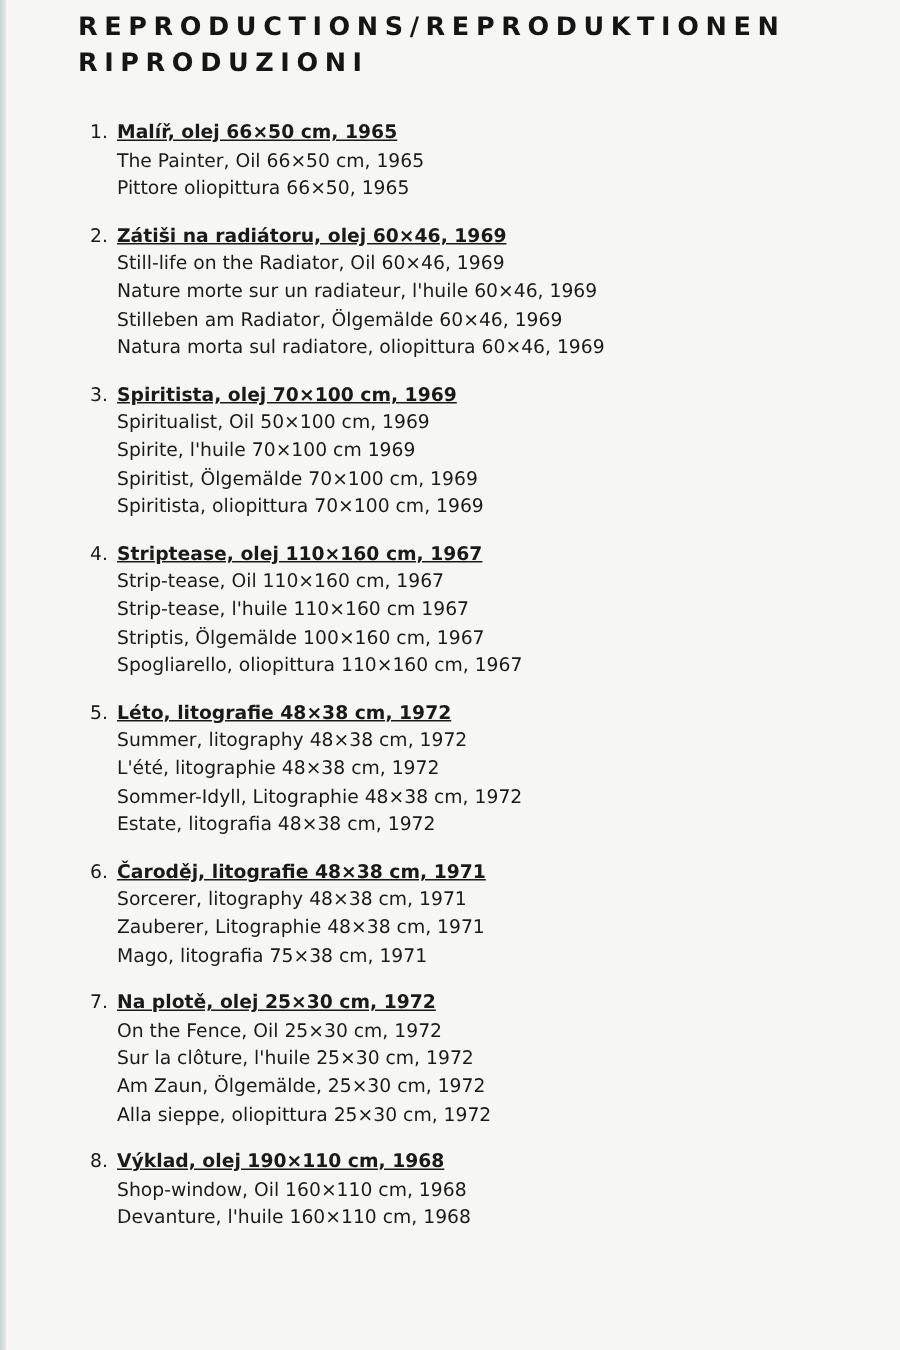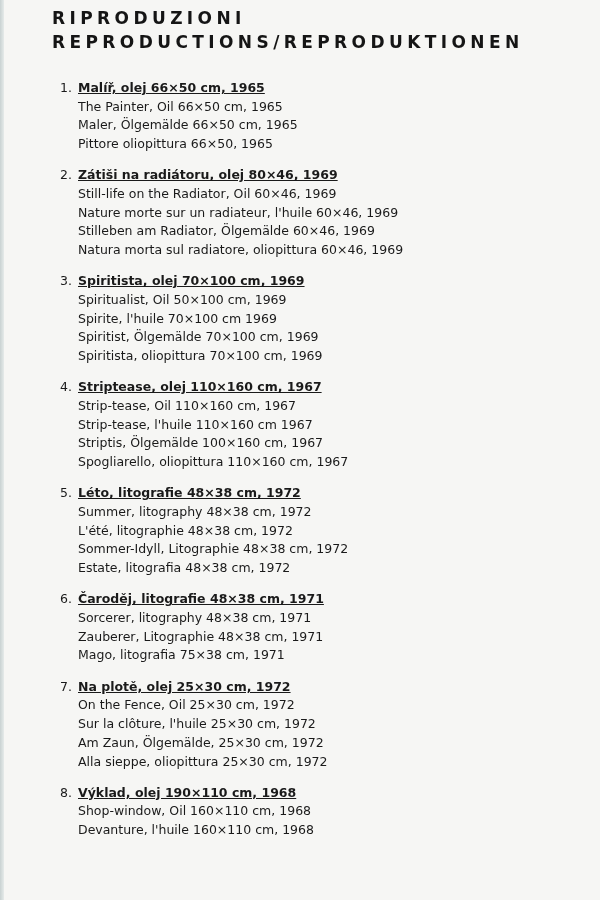--- a/index.html
+++ b/index.html
@@ -57,36 +57,35 @@
     white-space: nowrap;
   }
   .line.main { font-weight: bold; text-decoration: underline; }
 </style>
 </head>
 <body>
 
 <div class="edge"></div>
 
 <div class="title">
+  <div>REPRODUCTIONS/REPRODUKTIONEN</div>
   <div>RIPRODUZIONI</div>
-  <div>REPRODUCTIONS/REPRODUKTIONEN</div>
 </div>
 
 <div class="list">
   <div class="entry">
     <span class="num">1.</span>
     <div class="line main">Malíř, olej 66×50 cm, 1965</div>
     <div class="line">The Painter, Oil 66×50 cm, 1965</div>
-    <div class="line">Maler, Ölgemälde 66×50 cm, 1965</div>
     <div class="line">Pittore oliopittura 66×50, 1965</div>
   </div>
 
   <div class="entry">
     <span class="num">2.</span>
-    <div class="line main">Zátiši na radiátoru, olej 80×46, 1969</div>
+    <div class="line main">Zátiši na radiátoru, olej 60×46, 1969</div>
     <div class="line">Still-life on the Radiator, Oil 60×46, 1969</div>
     <div class="line">Nature morte sur un radiateur, l'huile 60×46, 1969</div>
     <div class="line">Stilleben am Radiator, Ölgemälde 60×46, 1969</div>
     <div class="line">Natura morta sul radiatore, oliopittura 60×46, 1969</div>
   </div>
 
   <div class="entry">
     <span class="num">3.</span>
     <div class="line main">Spiritista, olej 70×100 cm, 1969</div>
     <div class="line">Spiritualist, Oil 50×100 cm, 1969</div>

